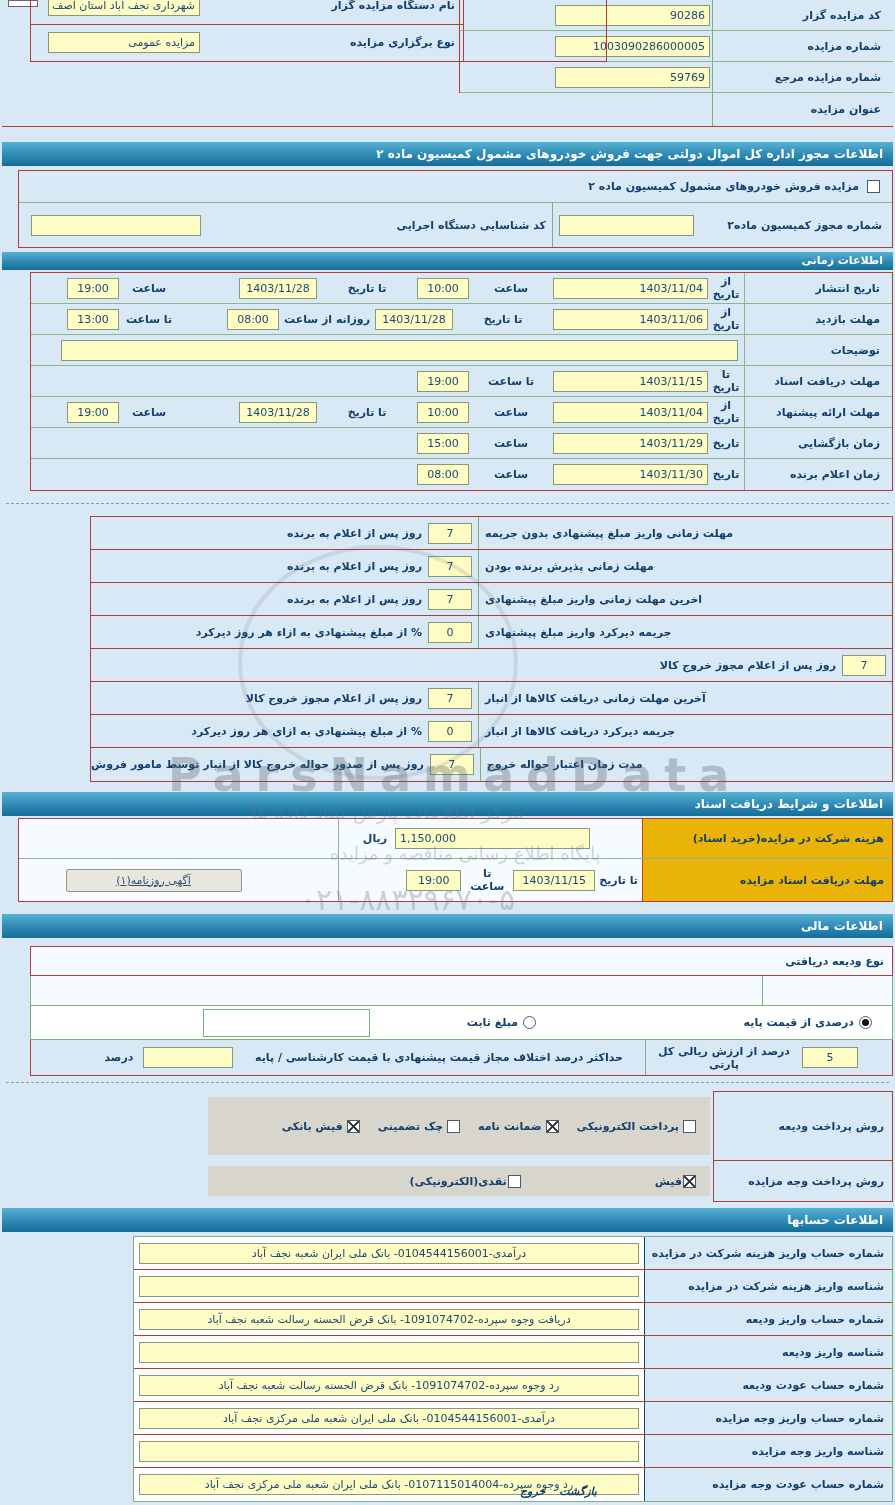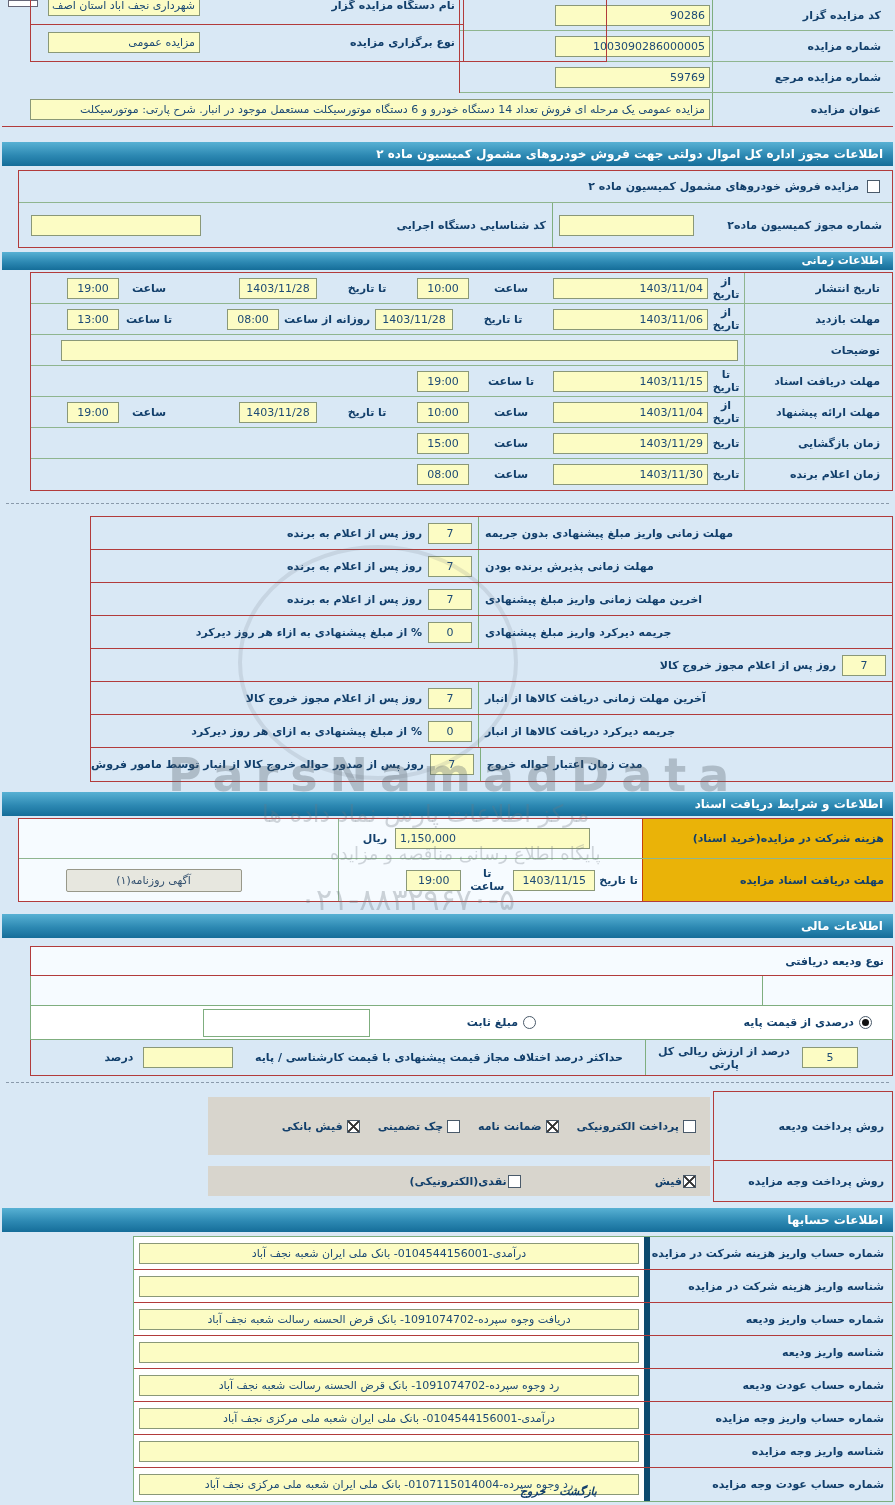--- a/index.html
+++ b/index.html
@@ -92,21 +92,21 @@
   .docs-row.r2{height:42px;}
   .docs-lab{width:250px;display:flex;align-items:center;padding-right:8px;border-left:1px solid #c2410c;
             font-weight:bold;background:#eab308;}
   .docs-body{flex:1;display:flex;align-items:center;background:#f6fbff;}
   .docs-left{width:320px;border-right:1px solid #8fb58f;background:#f6fbff;display:flex;align-items:center;
              justify-content:center;}
   .fee-box{margin-right:52px;text-align:left;direction:ltr;}
   .fee-unit{margin-right:8px;font-weight:bold;}
   .dl-sp{margin:0 4px;}
   .np-btn{width:176px;height:23px;margin-right:50px;background:#e7e7df;border:1px solid #98988a;border-radius:2px;
-          color:#33506e;display:flex;align-items:center;justify-content:center;cursor:pointer;}
+          color:#33506e;display:flex;align-items:center;justify-content:center;cursor:pointer;text-decoration:underline;}
 
   
   .fin-type{margin:8px 2px 0 30px;height:30px;border:1px solid #b23b3b;background:#f6fbff;
             display:flex;align-items:center;padding-right:8px;font-weight:bold;}
   .fin-gap{margin:0 2px 0 30px;height:30px;background:#f6fbff;border:1px solid #7fae7f;border-top:none;display:flex;}
   .fin-cell{width:130px;align-self:stretch;border-left:1px solid #7fae7f;}
   .radio-row{margin:0 2px 0 30px;height:34px;background:#fff;border:1px solid #7fae7f;border-top:none;
              display:flex;align-items:center;}
   .rg{display:flex;align-items:center;gap:5px;}
   .rg1{width:356px;padding-right:20px;}
@@ -129,35 +129,35 @@
   .pay-body{flex:1;display:flex;align-items:center;padding:6px 3px;}
   .panel{background:#d8d5cd;width:502px;align-self:stretch;display:flex;align-items:center;padding:0 14px;}
   .opt{display:flex;align-items:center;gap:4px;margin-left:18px;font-weight:bold;}
   .opt.tight{gap:1px;padding-left:48px;}
   .opt.far{margin-left:46px;}
 
   
   .acc-tbl{margin:4px 2px 0 133px;border:1px solid #7fae7f;}
   .acc-row{height:33px;display:flex;align-items:stretch;border-bottom:1px solid #b23b3b;}
   .acc-row:last-child{border-bottom:none;}
-  .acc-lab{width:248px;display:flex;align-items:center;padding-right:8px;border-left:6px solid #0c4a6e;
+  .acc-lab{width:248px;display:flex;align-items:center;padding-right:8px;border-left:1px solid #0c4a6e;
            background:#d9e8f5;font-weight:bold;}
   .acc-val{flex:1;background:#fff;display:flex;align-items:center;padding:0 5px;}
   .acc-val .ybox{flex:1;text-align:center;}
 
   
   .footer{position:absolute;top:1485px;left:520px;display:flex;gap:14px;direction:rtl;}
   .flink{font-style:italic;font-weight:bold;color:#123f6b;cursor:pointer;}
 
   
   .wm{position:absolute;pointer-events:none;z-index:40;}
   .wm-circle{top:545px;left:238px;width:280px;height:235px;border:4px solid rgba(90,100,110,.14);border-radius:50%;}
   .wm-brand{top:748px;left:168px;font-size:46px;font-weight:bold;color:rgba(85,95,105,.32);
             letter-spacing:12px;direction:ltr;white-space:nowrap;}
-  .wm-fa1{top:800px;left:262px;font-size:24px;color:rgba(110,120,130,.30);white-space:nowrap;}
+  .wm-fa1{top:800px;left:251px;font-size:20px;color:rgba(110,120,130,.30);white-space:nowrap;}
   .wm-fa2{top:843px;left:330px;font-size:18px;color:rgba(110,120,130,.30);white-space:nowrap;}
   .wm-phone{top:882px;left:300px;font-size:30px;color:rgba(110,120,130,.32);direction:ltr;letter-spacing:4px;}
 </style>
 </head>
 <body>
 
 <div class="page">
 
   <div class="corner-box"></div>
 
@@ -196,21 +196,20 @@
           <div class="lt-lab">نوع برگزاری مزایده</div>
           <div class="lt-fld">
               <div class="ybox w152">مزایده عمومی</div>
             </div>
         </div>
       </div>
     </div>
 
     <div class="title-row">
       <div class="tr-lab">عنوان مزایده</div>
-      <div class="ybox title-box">مزایده عمومی یک مرحله ای فروش تعداد 14 دستگاه خودرو و 6 دستگاه موتورسیکلت مستعمل موجود در انبار. شرح پارتی: موتورسیکلت</div>
     </div>
   </div>
 
   <div class="hdr" style="margin-top:12px;">اطلاعات مجوز اداره کل اموال دولتی جهت فروش خودروهای مشمول کمیسیون ماده ۲</div>
   <div class="permit-tbl">
     <div class="permit-r1">
       <span class="cb"></span>
       <span class="lbl">مزایده فروش خودروهای مشمول کمیسیون ماده ۲</span>
     </div>
     <div class="permit-r2">

